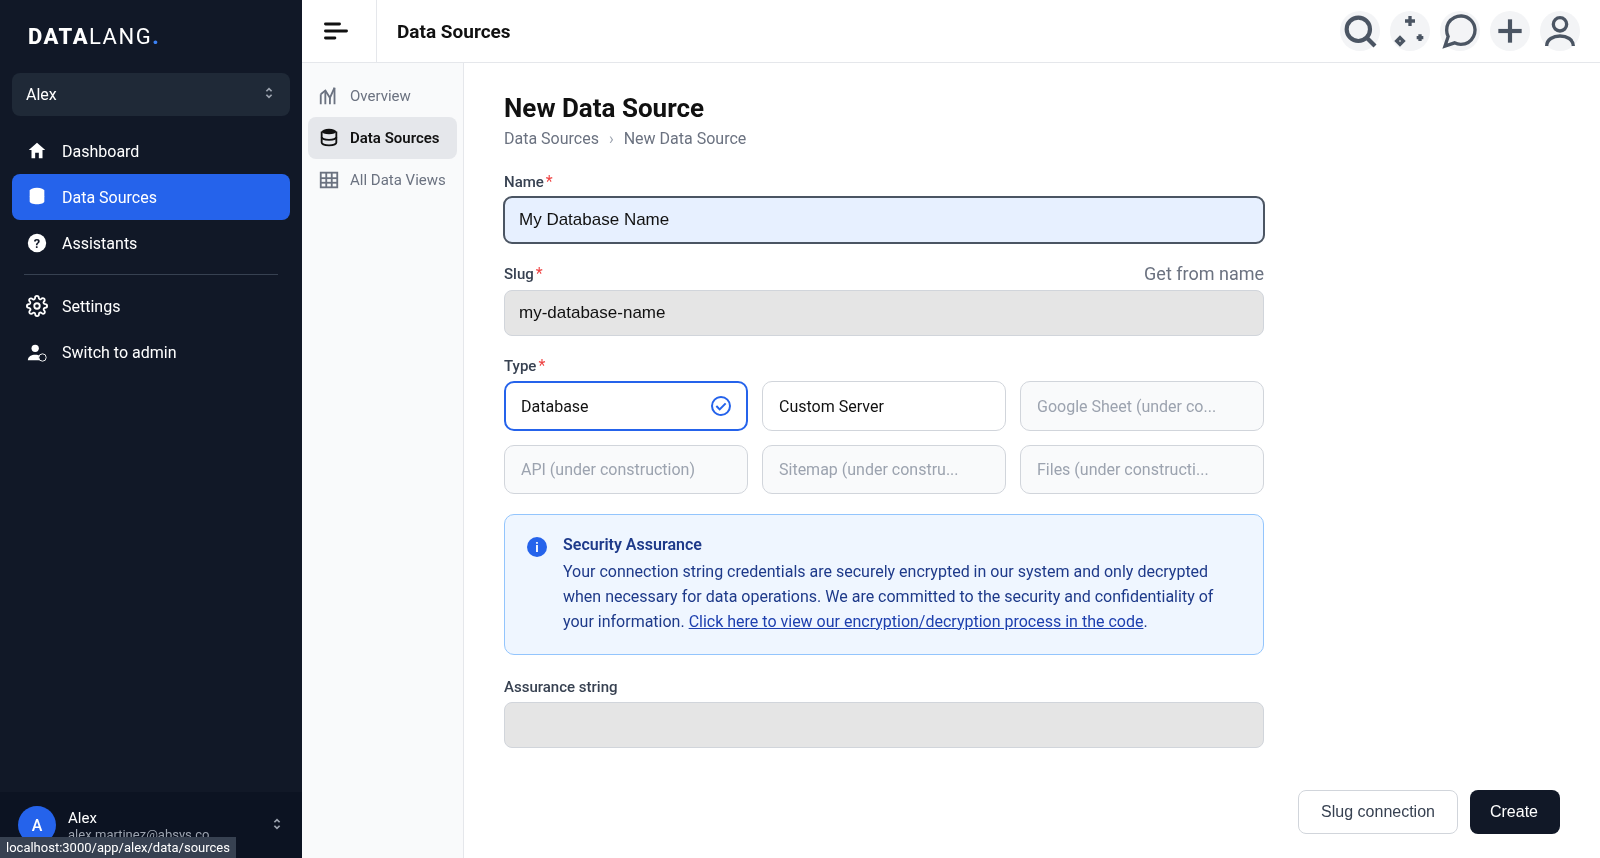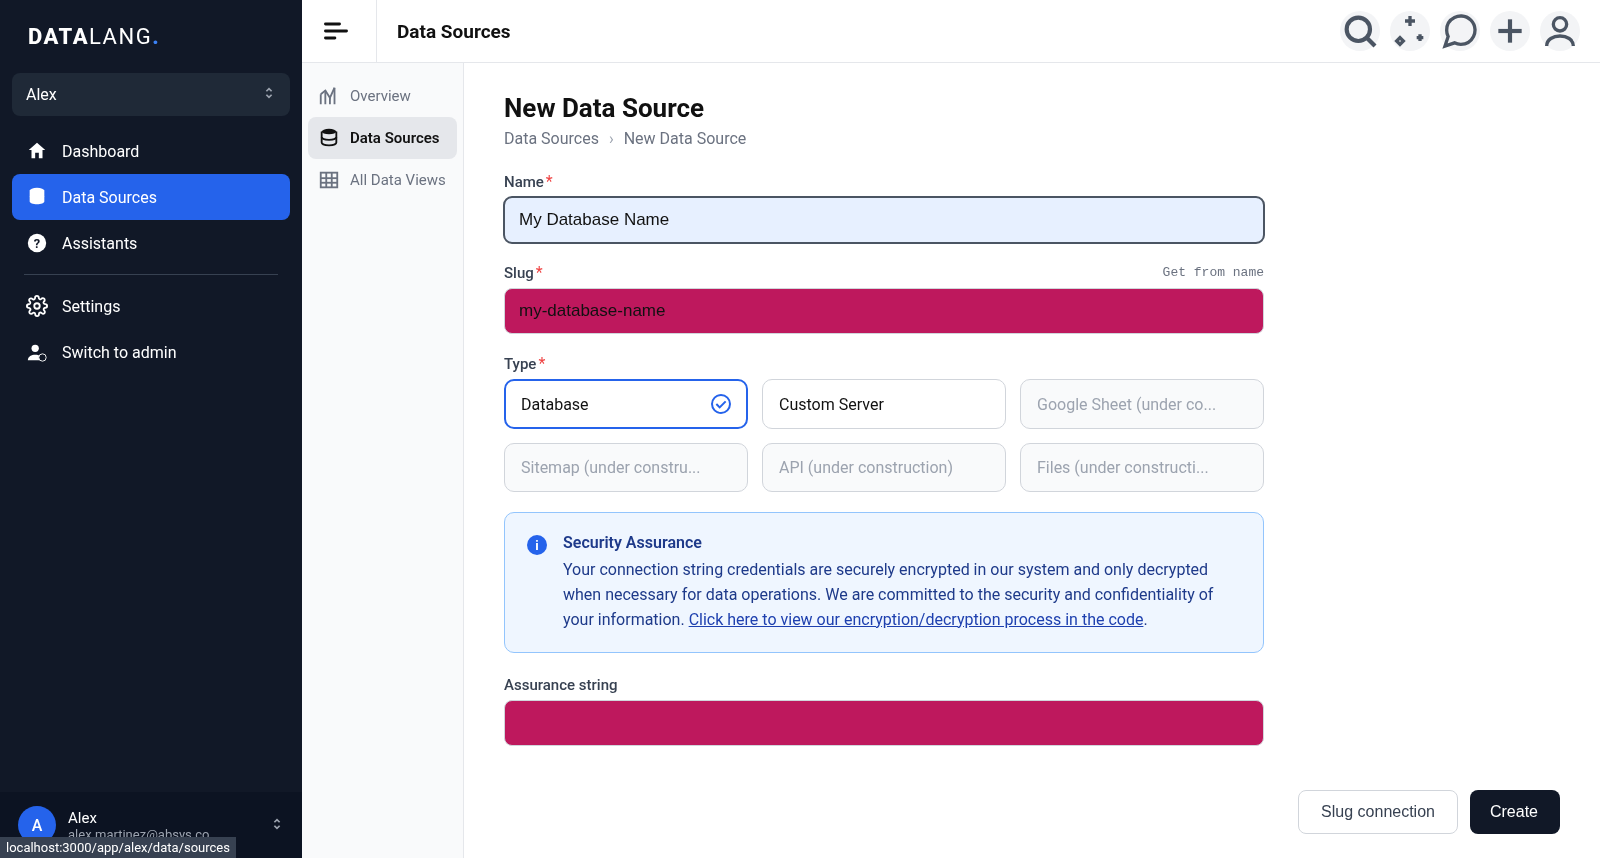--- a/index.html
+++ b/index.html
@@ -44,22 +44,22 @@
     
     .main { position: fixed; left: 464px; top: 63px; right: 0; bottom: 0; overflow-y: auto; padding: 30px 40px 110px; background:#fff;}
     .page-title { font-size: 26px; font-weight: 700; margin-bottom: 6px;}
     .breadcrumb { font-size: 16px; color: #6b7280; margin-bottom: 24px;}
     .breadcrumb .sep { margin: 0 6px; color:#9ca3af;}
     
     .field { margin-bottom: 20px; max-width: 760px;}
     .field-label-row { display:flex; justify-content:space-between; align-items:center; margin-bottom:6px;}
     .field-label { font-size: 15px; font-weight: 500; color: #374151;}
     .req { color: #ef4444; margin-left:2px;}
-    .field-hint { font-size: 13px; color: #6b7280; cursor:pointer;font-family:Liberation Mono, monospace;}
-    .text-input { width: 100%; padding: 12px 14px; font-size: 17px; border: 1px solid #d1d5db; border-radius: 8px; background:#be185d; color:#111;}
+    .field-hint { font-size: 18px; color: #6b7280; cursor:pointer;}
+    .text-input { width: 100%; padding: 12px 14px; font-size: 17px; border: 1px solid #d1d5db; border-radius: 8px; background:#e5e5e5; color:#111;}
     .text-input.hl { background: #e7f0ff; outline: 2px solid #4b5563; outline-offset:-1px;}
     
     .type-grid { display: grid; grid-template-columns: repeat(3, 1fr); gap: 14px; max-width:760px;}
     .type-card { padding: 14px 16px; border: 1px solid #d1d5db; border-radius: 10px; font-size: 16px; cursor:pointer; display:flex; justify-content:space-between; align-items:center; white-space:nowrap; overflow:hidden;}
     .type-card span.lbl { overflow:hidden; text-overflow:ellipsis;}
     .type-card.selected { border: 2px solid #2563eb; padding: 13px 15px;}
     .type-card.disabled { color: #9ca3af; background:#f9fafb;}
     .check-circle { width:20px; height:20px; border:2px solid #2563eb; border-radius:50%; display:flex; align-items:center; justify-content:center; color:#2563eb; flex-shrink:0;}
     
     .info-panel { max-width:760px; margin-top:18px; padding: 20px 22px; border:1px solid #93c5fd; background:#eff6ff; border-radius:10px; display:flex; gap:16px;}
@@ -268,24 +268,24 @@
             </svg>
           </span>
       </div>
       <div class="type-card">
         <span class="lbl">Custom Server</span>
       </div>
       <div class="type-card disabled">
         <span class="lbl">Google Sheet (under co...</span>
       </div>
       <div class="type-card disabled">
+        <span class="lbl">API (under construction)</span>
+      </div>
+      <div class="type-card disabled">
         <span class="lbl">Sitemap (under constru...</span>
-      </div>
-      <div class="type-card disabled">
-        <span class="lbl">API (under construction)</span>
       </div>
       <div class="type-card disabled">
         <span class="lbl">Files (under constructi...</span>
       </div>
     </div>
   </div>
 
   <div class="info-panel">
     <div class="info-icon">i</div>
     <div>

